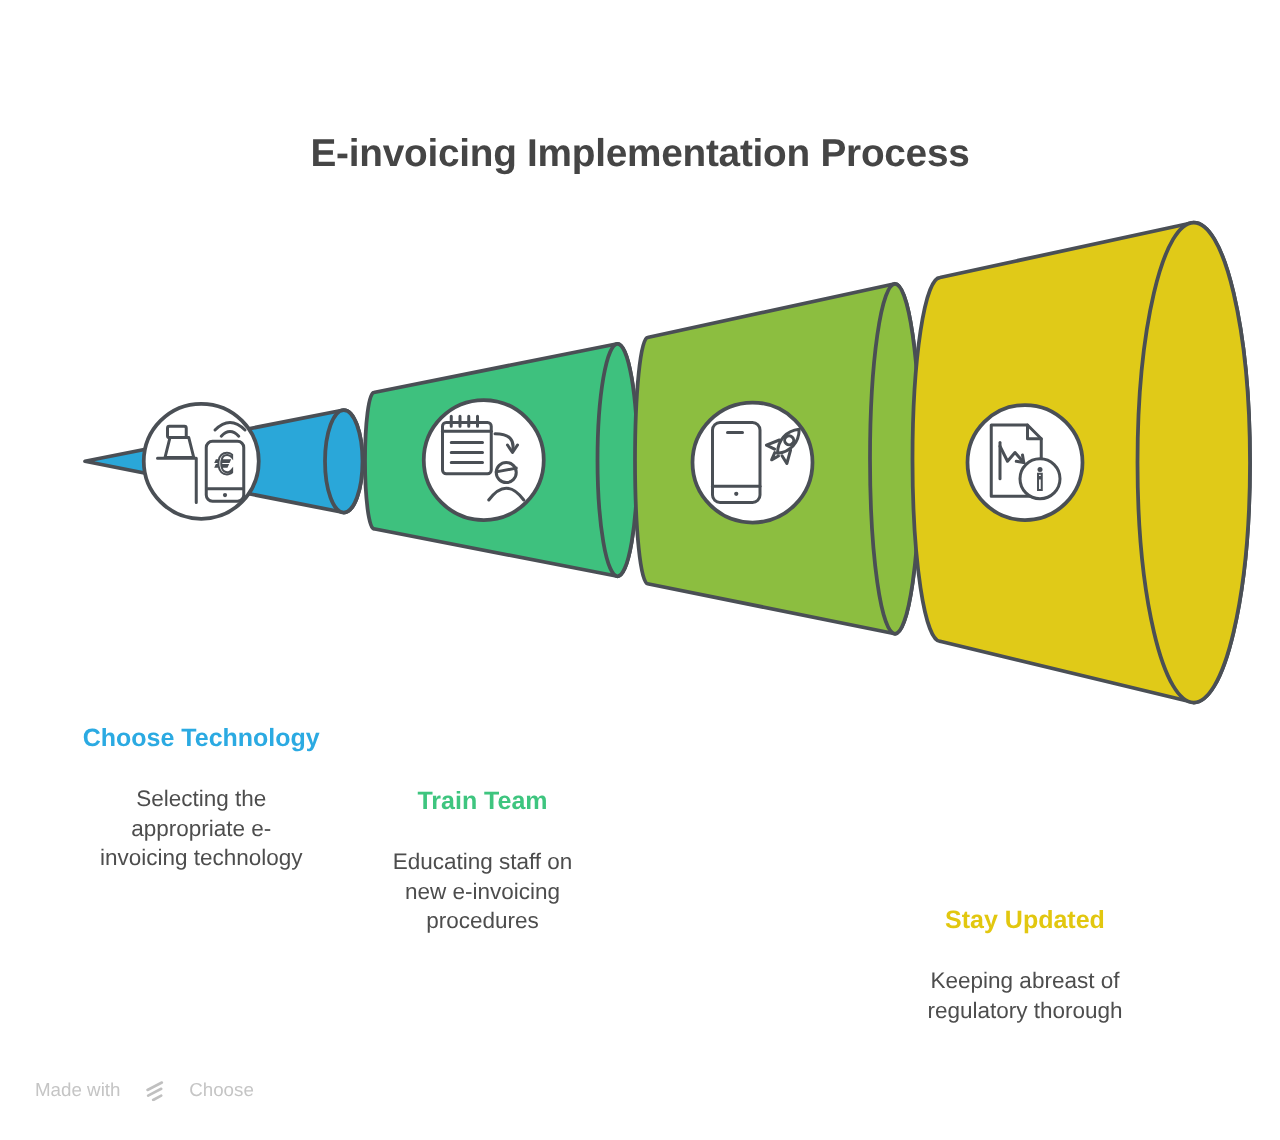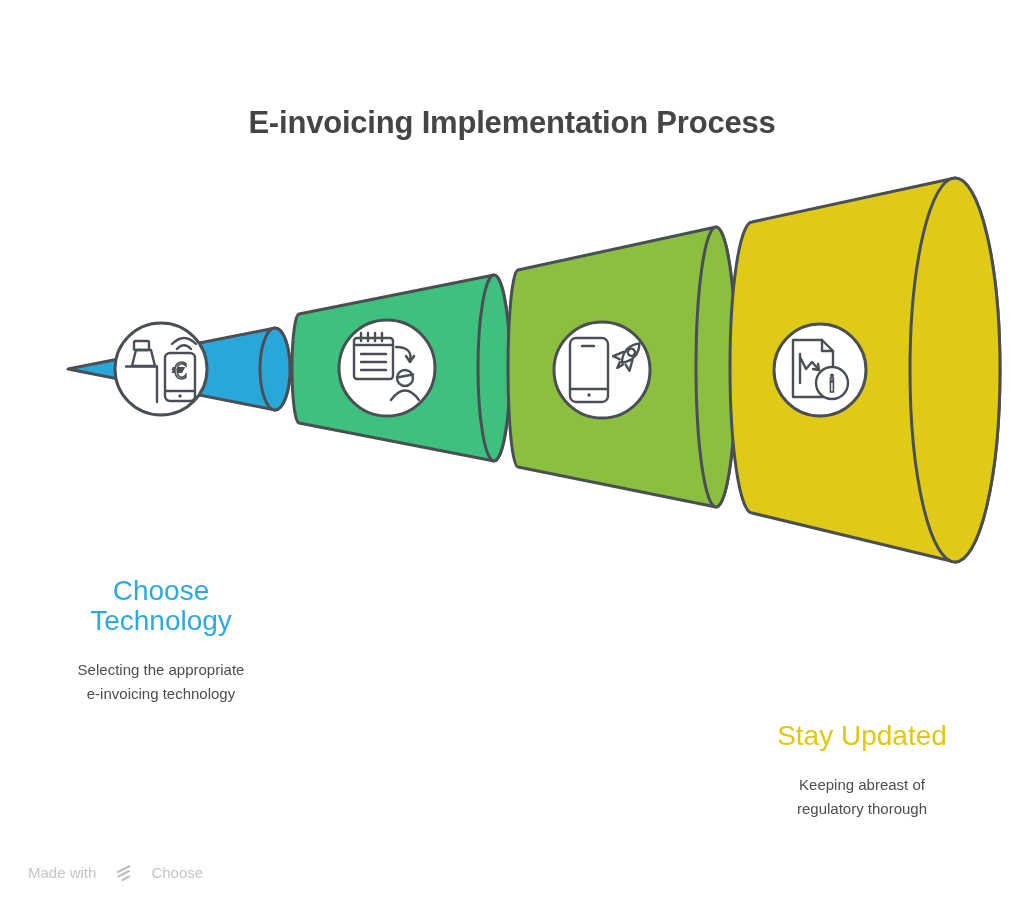--- a/index.html
+++ b/index.html
@@ -13,22 +13,22 @@
   .funnel-svg{position:absolute;left:0;top:0;}
 
   .seg{stroke:#4a4f55;stroke-width:3;stroke-linejoin:round;}
   .icon-circle{fill:#fff;stroke:#4a4f55;stroke-width:3;}
   .ic{fill:none;stroke:#4a4f55;stroke-width:2.4;stroke-linecap:round;stroke-linejoin:round;}
   .ic-fill{fill:#4a4f55;stroke:none;}
   .ic-white{fill:#fff;stroke:#4a4f55;stroke-width:2.4;stroke-linecap:round;stroke-linejoin:round;}
   .ic-text{fill:none;stroke:#4a4f55;stroke-width:1.6;font-family:"DejaVu Sans", sans-serif;}
 
   .step-col{position:absolute;text-align:center;}
-  .step-heading{font-size:28px;line-height:30px;font-weight:400;margin:0 0 22px 0;}
-  .step-desc{font-size:15px;line-height:23.5px;color:#4d4d4d;margin:14px;}
+  .step-heading{font-size:20px;line-height:30px;font-weight:700;margin:0 0 22px 0;}
+  .step-desc{font-size:18px;line-height:23.5px;color:#4d4d4d;margin:14px;}
 
   .watermark{position:absolute;left:28px;top:864px;display:flex;align-items:center;
     gap:19px;font-size:15px;color:#c5c5c5;}
   .wm-logo{display:inline-block;}
 </style>
 </head>
 <body>
 
 <div class="stage">
 
@@ -107,23 +107,27 @@
       <circle class="ic-fill" cx="12" cy="5.5" r="2"></circle>
       <text class="ic-text" x="12" y="22" font-size="17" font-weight="bold" text-anchor="middle" fill="#4a4f55" stroke="none">i</text>
     </g>
   </svg>
 
   <div class="step-col" style="left:63px;top:576px;width:196px;">
     <h2 class="step-heading" style="color: rgb(43, 170, 226);">Choose Technology</h2>
     <p class="step-desc">Selecting the appropriate e-invoicing technology</p>
   </div>
 
+  <div class="step-col" style="left:296px;top:626px;width:180px;">
+    <h2 class="step-heading" style="color: rgb(62, 197, 127);">Train Team</h2>
+    <p class="step-desc">Educating staff on new e-invoicing procedures</p>
+  </div>
 
 
-  <div class="step-col" style="left:764px;top:721px;width:196px;">
+  <div class="step-col" style="left:722px;top:721px;width:196px;">
     <h2 class="step-heading" style="color: rgb(226, 199, 15);">Stay Updated</h2>
     <p class="step-desc">Keeping abreast of regulatory thorough</p>
   </div>
 
   <div class="watermark">
     <span>Made with</span>
     <svg class="wm-logo" width="17" height="17" viewBox="0 0 17 17">
       <g stroke="#c0c0c0" stroke-width="2.1" stroke-linecap="round" fill="none">
         <path d="M 3 8 L 14.5 2"></path>
         <path d="M 3.5 12.5 L 14 7"></path>

